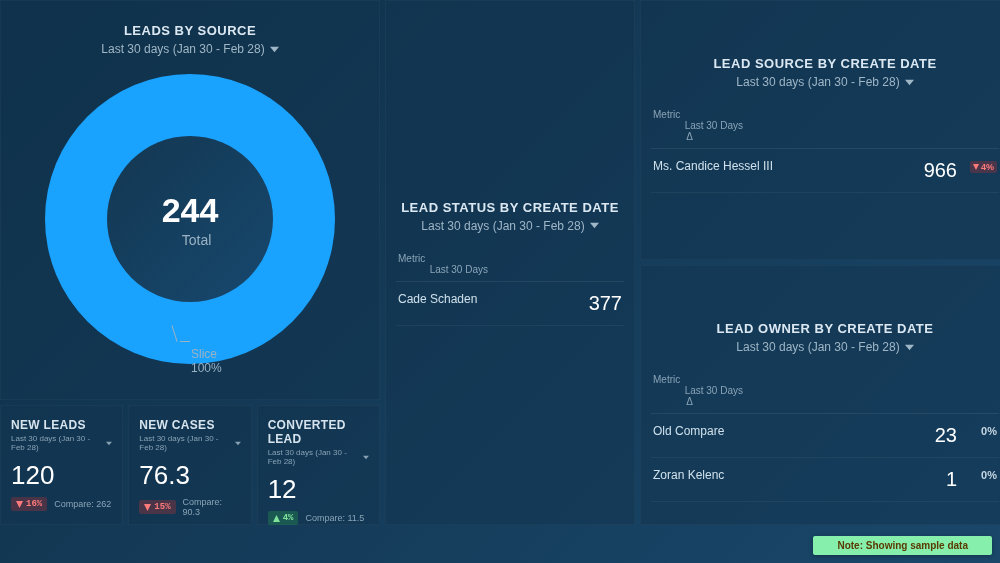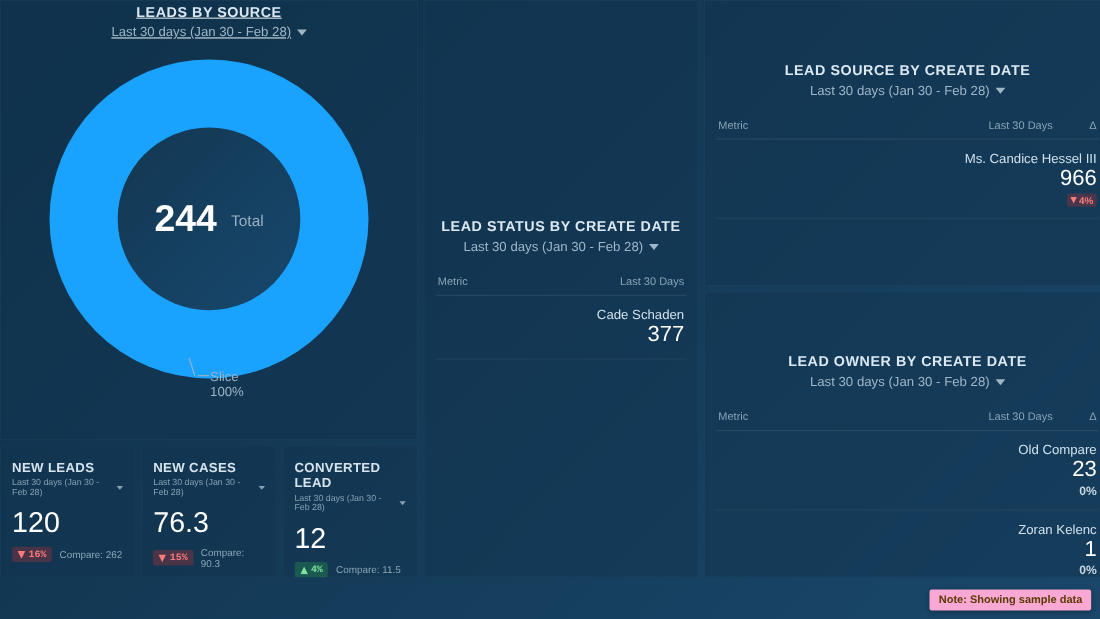--- a/index.html
+++ b/index.html
@@ -18,72 +18,72 @@
     width: 1000px;
     height: 563px;
   }
   .panel {
     background: rgba(18, 53, 80, 0.55);
     border: 1px solid rgba(255,255,255,0.03);
     padding: 10px;
     position: relative;
     overflow: hidden;
   }
-  .panel.mainchart { grid-column: 1; grid-row: 1; padding-top: 2px; text-decoration: underline; }
+  .panel.mainchart { grid-column: 1; grid-row: 1; padding-top: 22px; }
   .panel.bottomrow { grid-column: 1; grid-row: 2; display: flex; gap: 5px; background: transparent; border: none; padding: 0; }
   .panel.middle { grid-column: 2; grid-row: 1 / span 2; display:flex; flex-direction:column; justify-content:center; }
   .panel.rightcol { grid-column: 3; grid-row: 1 / span 2; display:flex; flex-direction:column; gap:5px; background:transparent; border:none; padding:0; }
   .panel.rightcol .panel { flex: 1 1 50%; padding-top: 55px; }
 
   .title { text-align:center; font-size: 13px; font-weight:700; letter-spacing:.5px; color:#dbe8f2; }
   .subrange { text-align:center; font-size: 12px; color:#9fb6c6; margin-top:4px; display:flex; justify-content:center; align-items:center; gap:5px; cursor:pointer; }
   .subrange svg { width:9px; height:9px; fill:#9fb6c6; }
 
   
   .donut-wrap { position:relative; width:290px; height:290px; margin: 18px auto 0; }
   .donut-ring { position:absolute; inset:0; border-radius:50%; background: conic-gradient(#1aa2ff 0deg 360deg); }
-  .donut-hole { position:absolute; inset:62px; border-radius:50%; background: linear-gradient(135deg,#133751 0%, #17486e 100%); display:flex; align-items:center; justify-content:center; }
+  .donut-hole { position:absolute; inset:62px; border-radius:50%; background: linear-gradient(135deg,#133751 0%, #17486e 100%); display:flex; flex-direction:column; align-items:center; justify-content:center; }
   .donut-center-num { font-size:34px; font-weight:700; color:#fff; }
   .donut-center-lbl { font-size:14px; color:#9ab2c3; margin-top:2px;margin-left:13px; }
-  .slice-label { position:absolute; left:190px; top:335px; font-size:12px; color:#9ab2c3; text-align:left; line-height:1.15; }
+  .slice-label { position:absolute; left:190px; top:347px; font-size:12px; color:#9ab2c3; text-align:left; line-height:1.15; }
   .slice-line { position:absolute; left:179px; top:340px; width:10px; height:1px; background:#9ab2c3; }
   .slice-line:before { content:""; position:absolute; left:-6px; top:-16px; width:1px; height:17px; background:#9ab2c3; transform:rotate(-18deg); }
 
   
   .statcard { flex:1; background: rgba(18,53,80,0.55); border:1px solid rgba(255,255,255,0.03); padding:12px 10px 10px; }
   .stat-title { font-size:12px; font-weight:700; letter-spacing:.3px; }
   .stat-range { font-size:8px; color:#88a2b4; margin-top:2px; display:flex; align-items:center; gap:3px; }
   .stat-range svg { width:7px; height:7px; fill:#88a2b4; }
   .stat-val { font-size:26px; font-weight:400; color:#fff; margin-top:8px; }
   .stat-compare { display:flex; align-items:center; gap:7px; margin-top:6px; }
   .delta { font-size:9px; font-weight:700; padding:2px 5px; border-radius:2px; display:inline-flex; align-items:center; gap:3px;font-family:Liberation Mono, monospace; }
   .delta.down { background: rgba(216,48,48,0.28); color:#ff7b7b; }
   .delta.up   { background: rgba(42,160,77,0.32); color:#7fe29a; }
   .delta svg { width:7px; height:7px; }
   .cmp { font-size:9px; color:#8aa4b6; }
 
   
-  .tbl-head { display:flex; font-size:10px; color:#8aa4b6; padding:6px 2px; border-bottom:1px solid rgba(255,255,255,0.08); margin-top:14px; }
+  .tbl-head { display:flex; font-size:10px; color:#8aa4b6; padding:6px 2px; border-bottom:1px solid rgba(255,255,255,0.08); margin-top:14px;flex-direction:column; }
   .tbl-head .c1 { flex:1; }
   .tbl-head .c2 { width:90px; text-align:right; }
   .tbl-head .c3 { width:40px; text-align:right; }
-  .tbl-row { display:flex; align-items:flex-end; font-size:12px; color:#cfe0eb; padding:10px 2px; border-bottom:1px solid rgba(255,255,255,0.05);flex-direction:column; }
+  .tbl-row { display:flex; align-items:flex-start; font-size:12px; color:#cfe0eb; padding:10px 2px; border-bottom:1px solid rgba(255,255,255,0.05); }
   .tbl-row .c1 { flex:1; }
   .tbl-row .c2 { width:90px; text-align:right; font-size:20px; color:#fff; }
   .tbl-row .c3 { width:40px; text-align:right; }
   .mini-delta { font-size:9px; font-weight:700; padding:1px 3px; border-radius:2px; display:inline-flex; align-items:center; gap:2px; }
   .mini-delta.down { background: rgba(216,48,48,0.28); color:#ff7b7b; }
   .mini-delta svg { width:6px; height:6px; }
   .pct0 { font-size:11px; font-weight:700; color:#c5d6e2; }
 
   .note {
     position:absolute; right:8px; bottom:8px;
-    background:#f9a8d4; color:#5a3a00;
+    background:#86efac; color:#5a3a00;
     font-size:10px; font-weight:700;
-    padding:4px 8px; border-radius:2px;
+    padding:4px 24px; border-radius:2px;
     box-shadow:0 1px 4px rgba(0,0,0,.3);
     margin-top:40px;
   }
 </style>
 </head>
 <body>
 
 <div class="grid">
 
   <div class="panel mainchart">

